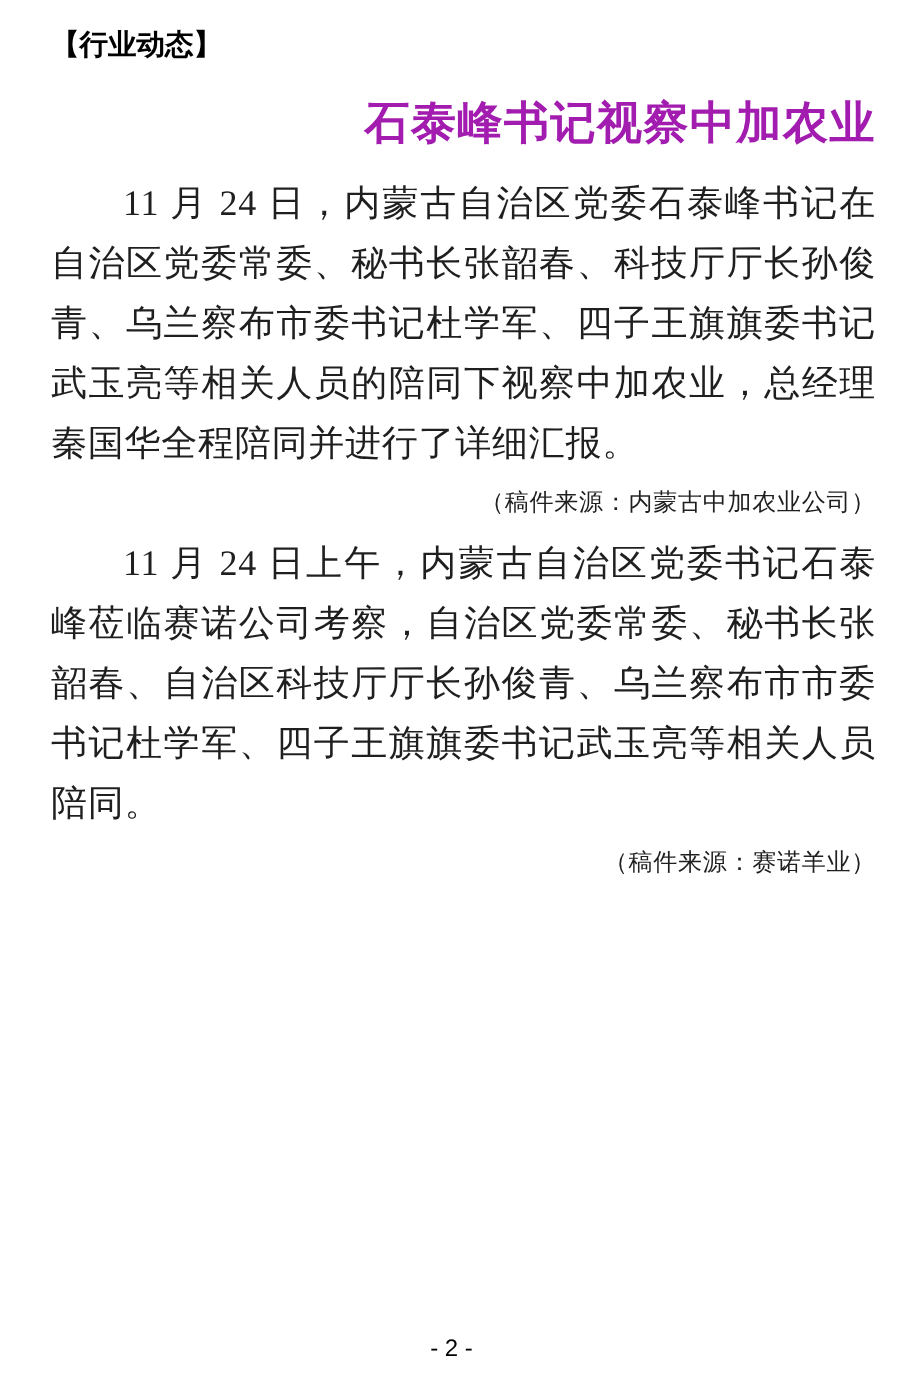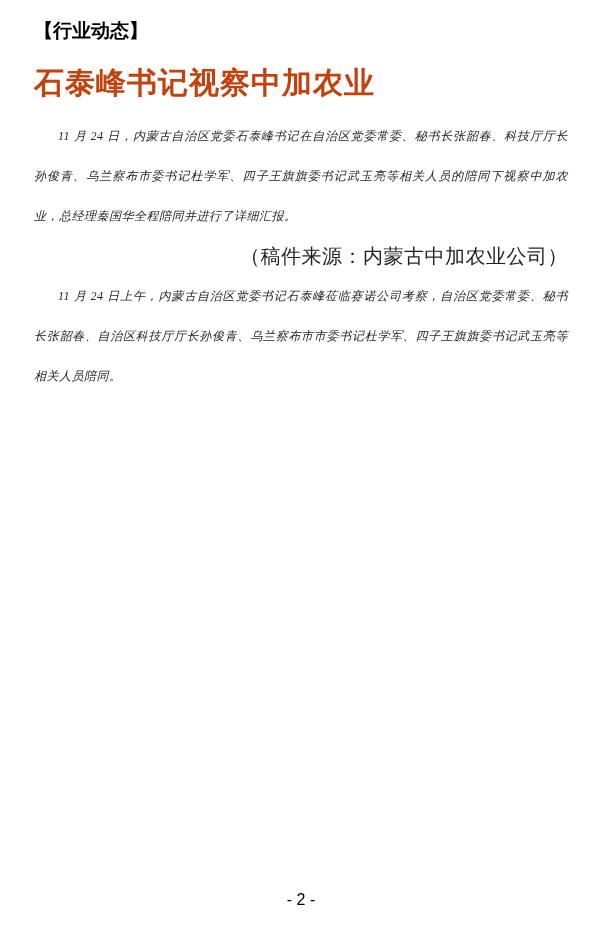--- a/index.html
+++ b/index.html
@@ -7,56 +7,55 @@
     padding: 0;
     background: #ffffff;
   }
   .page {
     position: relative;
     width: 602px;
     height: 927px;
     margin: 0 auto;
     background: #ffffff;
     box-sizing: border-box;
-    padding: 18px 34px 0 34px;
+    padding: 18px 18px 0 34px;
     font-family: "Liberation Serif", "DejaVu Serif", serif;
     color: #1a1a1a;
     overflow: hidden;
   }
   .section-tag {
     font-family: "Liberation Sans", "DejaVu Sans", sans-serif;
     font-weight: 700;
     font-size: 19px;
     line-height: 26px;
     color: #000000;
   }
   .article-title {
-    text-align: left;
+    text-align: right;
     font-size: 30px;
     font-weight: 700;
     line-height: 42px;
     letter-spacing: 1px;
-    color: #c2410c;
+    color: #a21caf;
     margin: 18px 0 12px 0;
   }
   .article-title.second {
     margin: 6px 0 14px 0;
   }
   .body-paragraph {
-    font-size: 12px;
+    font-size: 24px;
     line-height: 40px;
     text-align: justify;
     text-indent: 2em;
     letter-spacing: 0.5px;
     margin: 0;
     color: #1f1f1f;
-    font-style: italic;
   }
   .source-line {
-    font-size: 20px;
+    font-size: 16px;
     line-height: 40px;
     text-align: right;
     letter-spacing: 0.5px;
     margin: 0;
     color: #1f1f1f;
   }
   .page-number {
     position: absolute;
     left: 0;
     bottom: 18px;
@@ -77,16 +76,17 @@
   <h1 class="article-title">石泰峰书记视察中加农业</h1>
 
   <p class="body-paragraph">11 月 24 日，内蒙古自治区党委石泰峰书记在自治区党委常委、秘书长张韶春、科技厅厅长孙俊青、乌兰察布市委书记杜学军、四子王旗旗委书记武玉亮等相关人员的陪同下视察中加农业，总经理秦国华全程陪同并进行了详细汇报。</p>
 
   <p class="source-line">（稿件来源：内蒙古中加农业公司）</p>
 
 
   <p class="body-paragraph">11 月 24 日上午，内蒙古自治区党委书记石泰峰莅临赛诺公司考察，自治区党委常委、秘书长张韶春、自治区科技厅厅长孙俊青、乌兰察布市市委书记杜学军、四子王旗旗委书记武玉亮等相关人员陪同。</p>
 
 
+  <p class="source-line">（稿件来源：赛诺羊业）</p>
 
   <div class="page-number">- 2 -</div>
 
 </div>
 
 </body></html>

